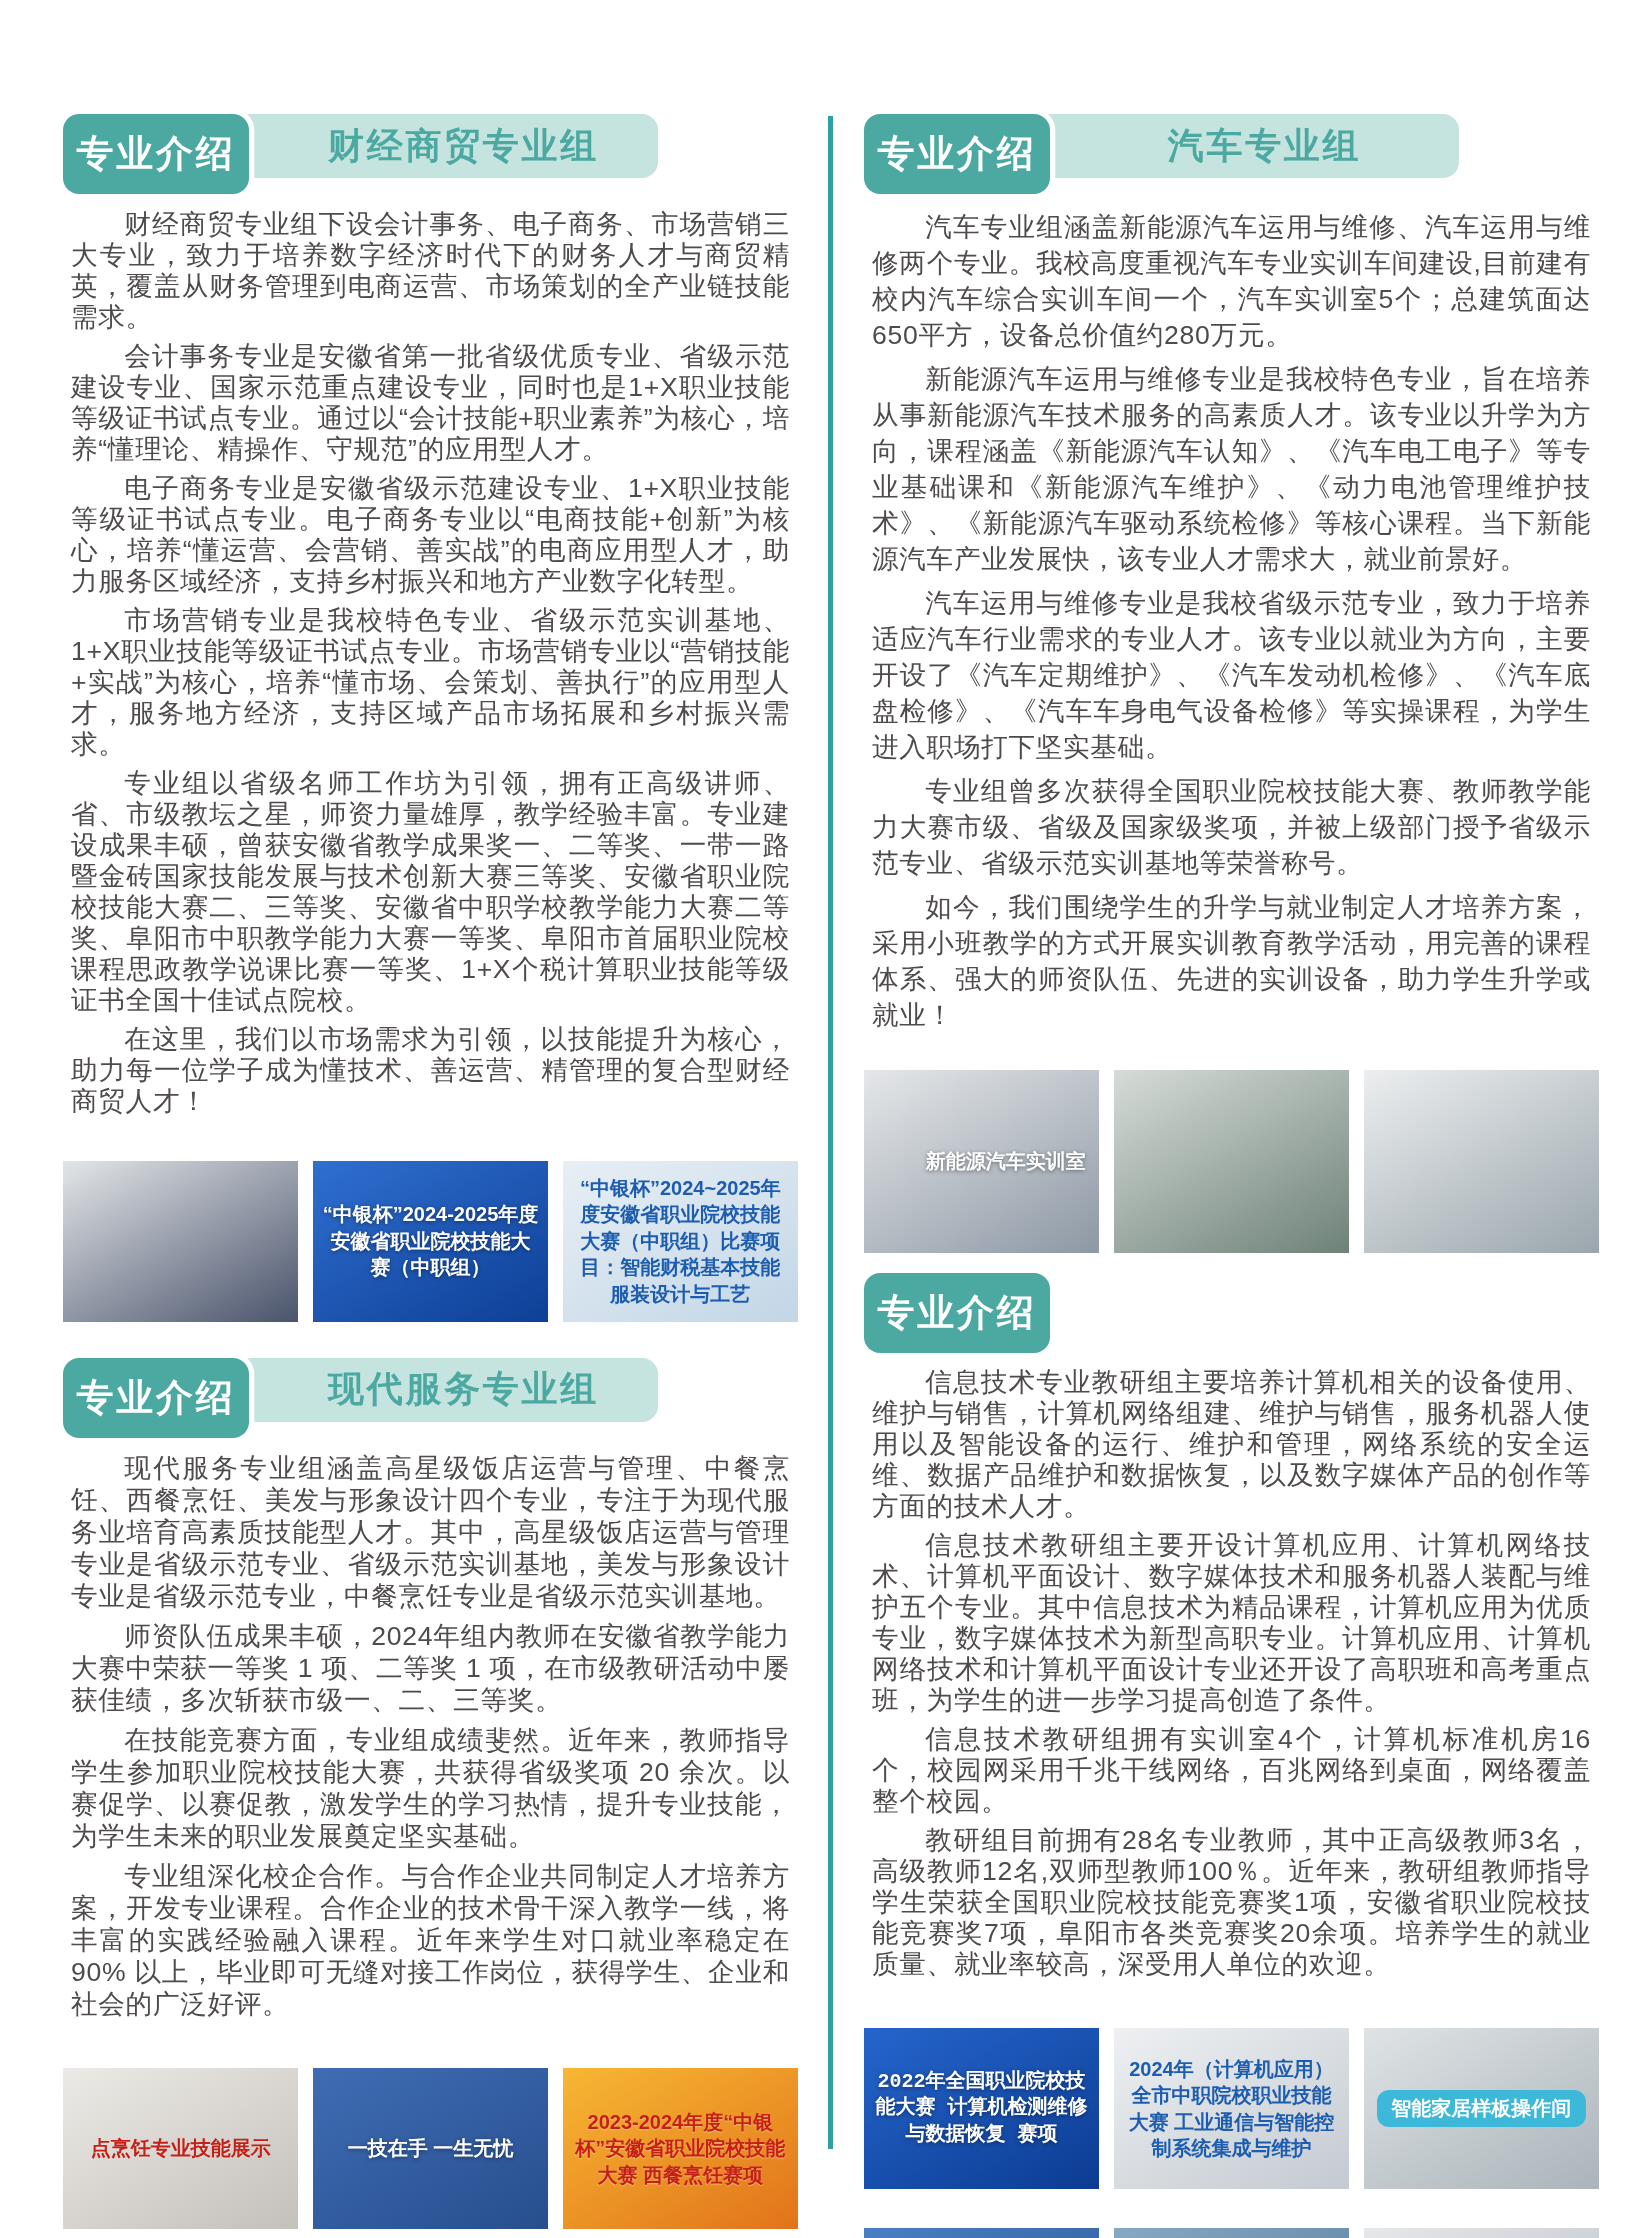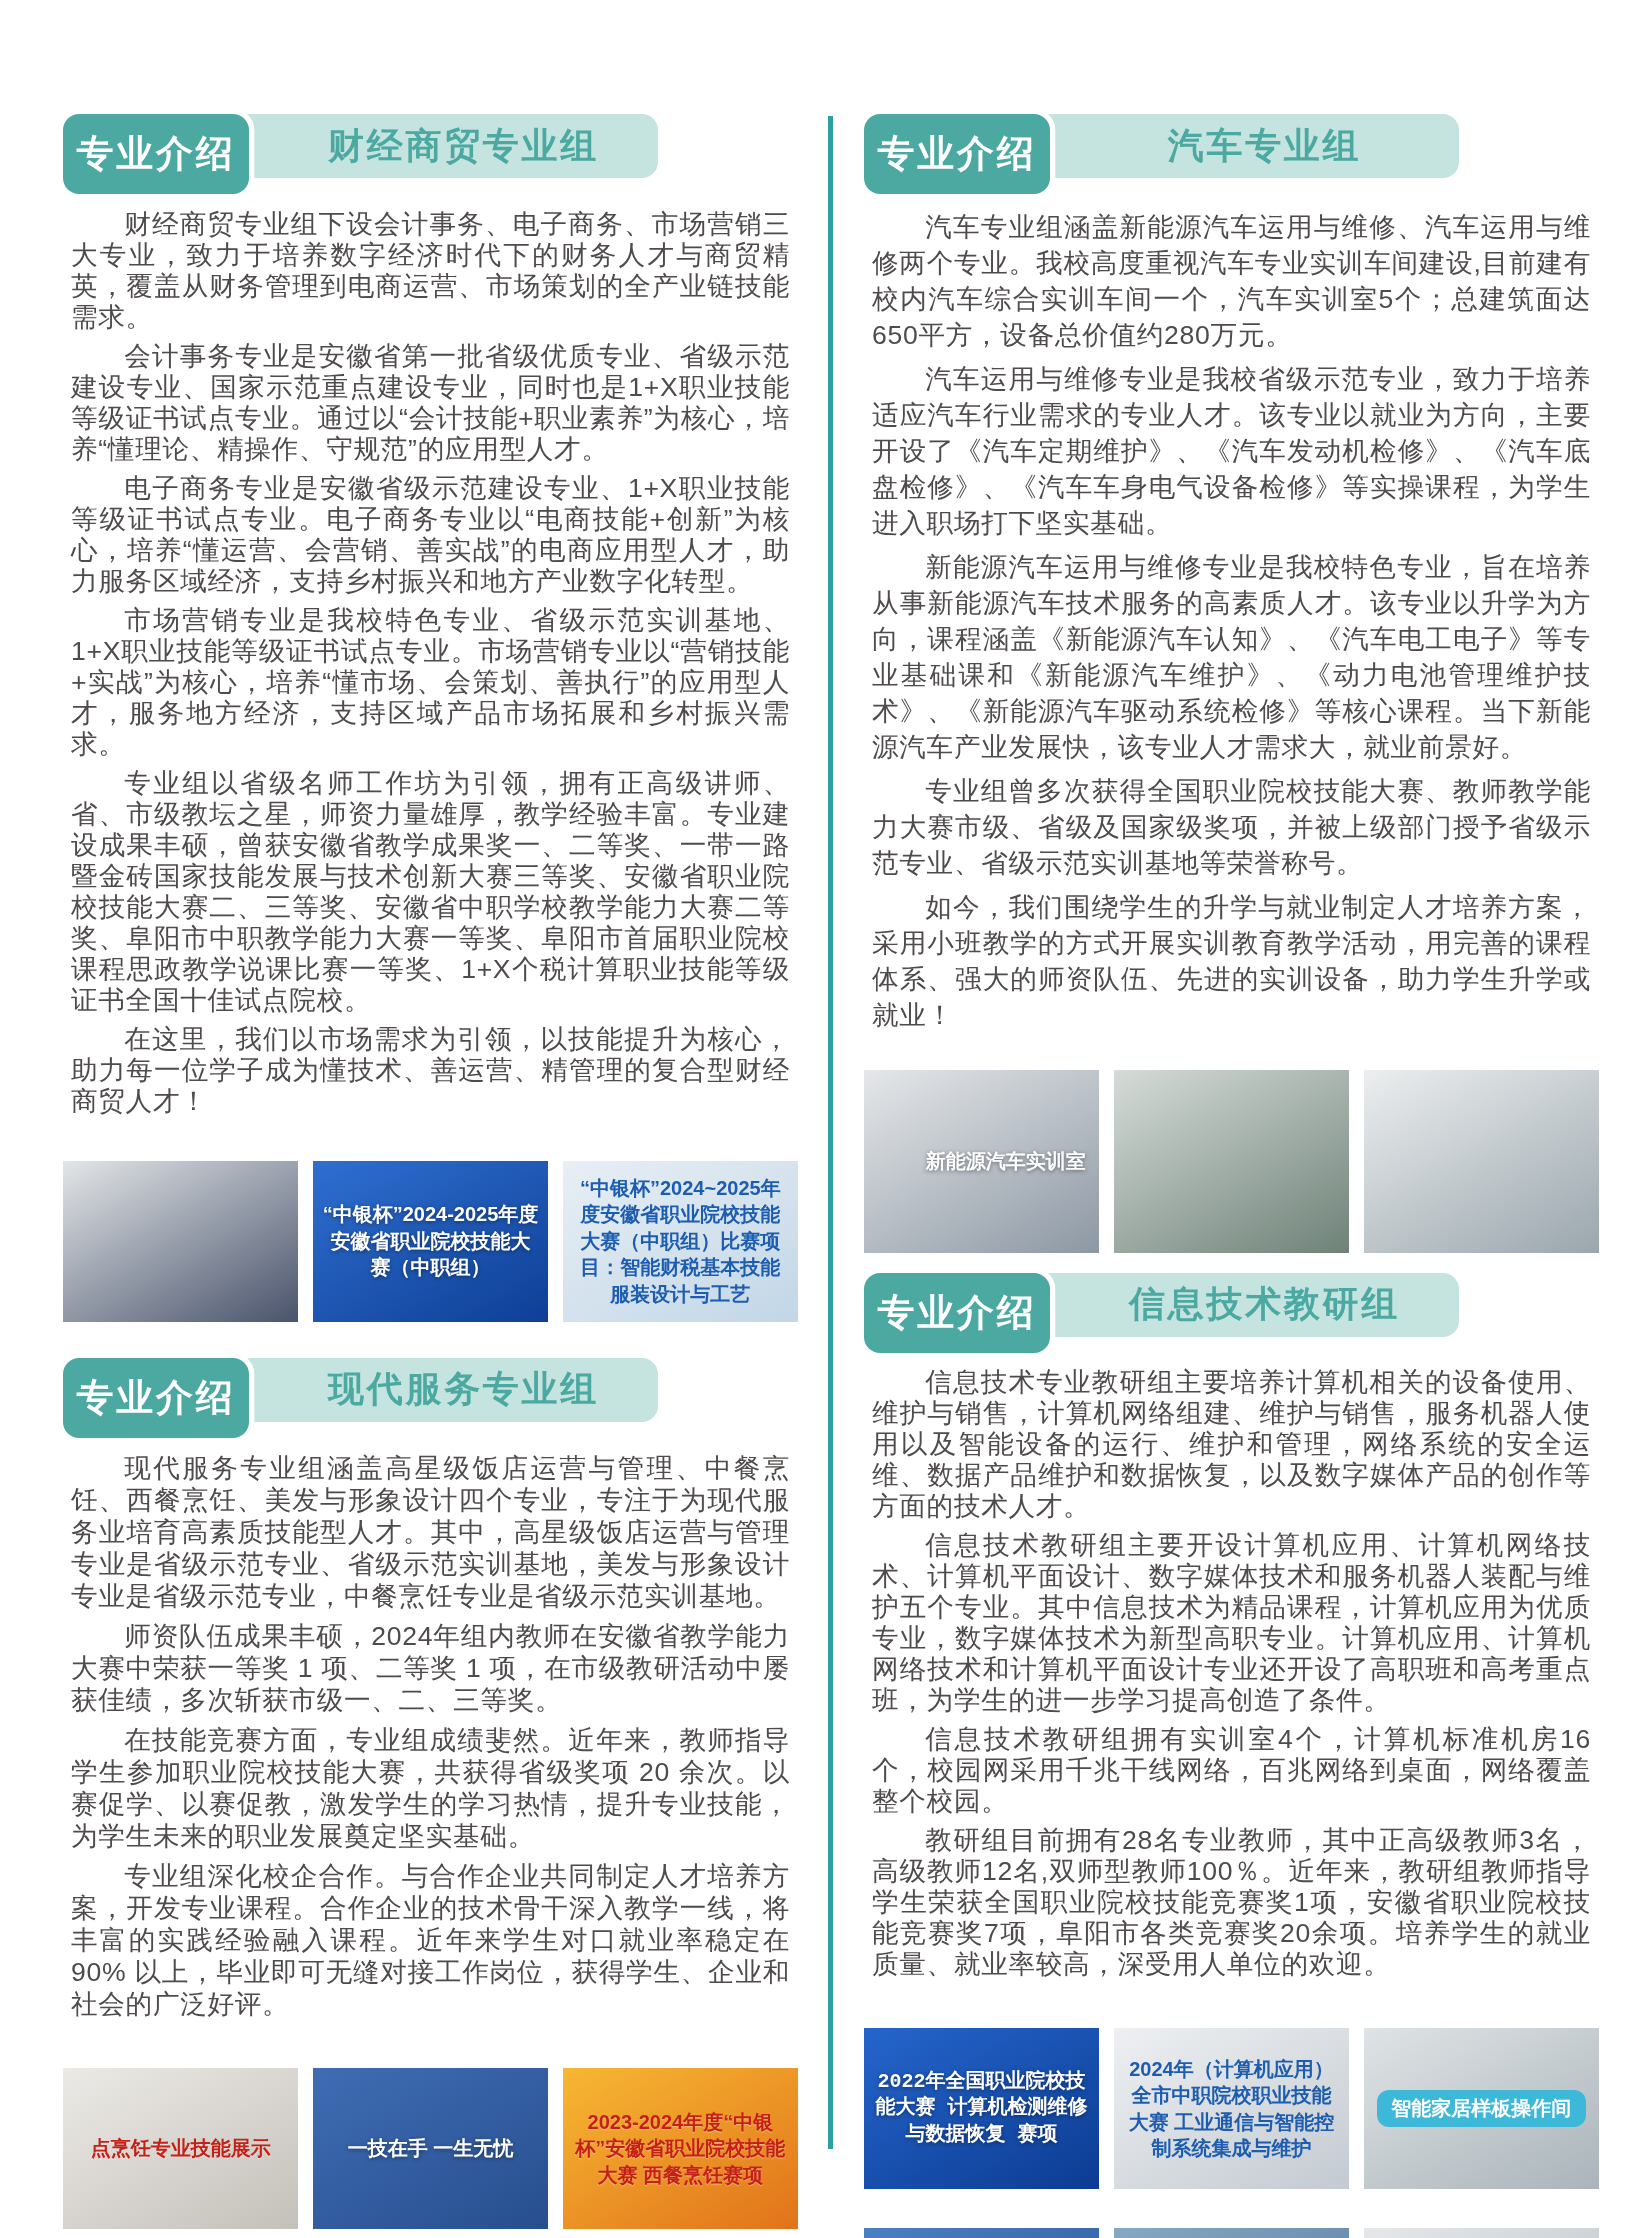--- a/index.html
+++ b/index.html
@@ -142,40 +142,39 @@
   </div>
 
   <div class="col col-right">
 
     <div class="sec-header">
       <div class="badge">专业介绍</div>
       <div class="title-box">汽车专业组</div>
     </div>
     <div class="sec-text lh-auto">
       <p>汽车专业组涵盖新能源汽车运用与维修、汽车运用与维修两个专业。我校高度重视汽车专业实训车间建设,目前建有校内汽车综合实训车间一个，汽车实训室5个；总建筑面达650平方，设备总价值约280万元。</p>
+      <p>新能源汽车运用与维修专业是我校特色专业，旨在培养从事新能源汽车技术服务的高素质人才。该专业以升学为方向，课程涵盖《新能源汽车认知》、《汽车电工电子》等专业基础课和《新能源汽车维护》、《动力电池管理维护技术》、《新能源汽车驱动系统检修》等核心课程。当下新能源汽车产业发展快，该专业人才需求大，就业前景好。</p>
       <p>汽车运用与维修专业是我校省级示范专业，致力于培养适应汽车行业需求的专业人才。该专业以就业为方向，主要开设了《汽车定期维护》、《汽车发动机检修》、《汽车底盘检修》、《汽车车身电气设备检修》等实操课程，为学生进入职场打下坚实基础。</p>
-      <p>新能源汽车运用与维修专业是我校特色专业，旨在培养从事新能源汽车技术服务的高素质人才。该专业以升学为方向，课程涵盖《新能源汽车认知》、《汽车电工电子》等专业基础课和《新能源汽车维护》、《动力电池管理维护技术》、《新能源汽车驱动系统检修》等核心课程。当下新能源汽车产业发展快，该专业人才需求大，就业前景好。</p>
       <p>专业组曾多次获得全国职业院校技能大赛、教师教学能力大赛市级、省级及国家级奖项，并被上级部门授予省级示范专业、省级示范实训基地等荣誉称号。</p>
       <p>如今，我们围绕学生的升学与就业制定人才培养方案，采用小班教学的方式开展实训教育教学活动，用完善的课程体系、强大的师资队伍、先进的实训设备，助力学生升学或就业！</p>
     </div>
     <div class="photo-row mt-photos1-r">
       <div class="photo tall" style="background: linear-gradient(150deg, rgb(229, 231, 233) 0%, rgb(141, 152, 164) 100%);">
         <span class="cap">新能源汽车实训室</span>
       </div>
       <div class="photo tall" style="background: linear-gradient(150deg, rgb(214, 220, 216) 0%, rgb(110, 130, 120) 100%);">
         
       </div>
       <div class="photo tall" style="background: linear-gradient(150deg, rgb(236, 238, 239) 0%, rgb(154, 166, 173) 100%);">
         
       </div>
     </div>
 
     <div class="sec-header mt-header2-r">
       <div class="badge">专业介绍</div>
-      <div class="title-box">信息技术教研组</div>
     </div>
     <div class="sec-text lh-it">
       <p>信息技术专业教研组主要培养计算机相关的设备使用、维护与销售，计算机网络组建、维护与销售，服务机器人使用以及智能设备的运行、维护和管理，网络系统的安全运维、数据产品维护和数据恢复，以及数字媒体产品的创作等方面的技术人才。</p>
       <p>信息技术教研组主要开设计算机应用、计算机网络技术、计算机平面设计、数字媒体技术和服务机器人装配与维护五个专业。其中信息技术为精品课程，计算机应用为优质专业，数字媒体技术为新型高职专业。计算机应用、计算机网络技术和计算机平面设计专业还开设了高职班和高考重点班，为学生的进一步学习提高创造了条件。</p>
       <p>信息技术教研组拥有实训室4个，计算机标准机房16个，校园网采用千兆干线网络，百兆网络到桌面，网络覆盖整个校园。</p>
       <p>教研组目前拥有28名专业教师，其中正高级教师3名，高级教师12名,双师型教师100％。近年来，教研组教师指导学生荣获全国职业院校技能竞赛奖1项，安徽省职业院校技能竞赛奖7项，阜阳市各类竞赛奖20余项。培养学生的就业质量、就业率较高，深受用人单位的欢迎。</p>
     </div>
     <div class="photo-row mt-photos2">
       <div class="photo" style="background: linear-gradient(150deg, rgb(37, 101, 204) 0%, rgb(12, 60, 146) 100%); font-family: Liberation Mono, monospace;">
         <span class="cap">2022年全国职业院校技能大赛 计算机检测维修与数据恢复 赛项</span>

